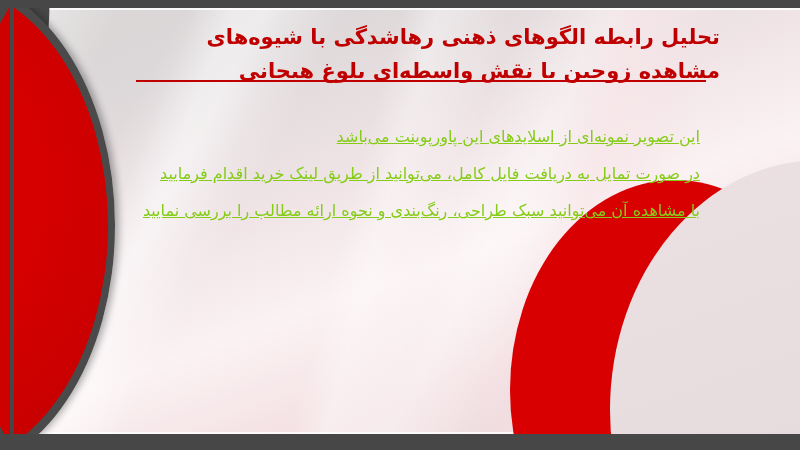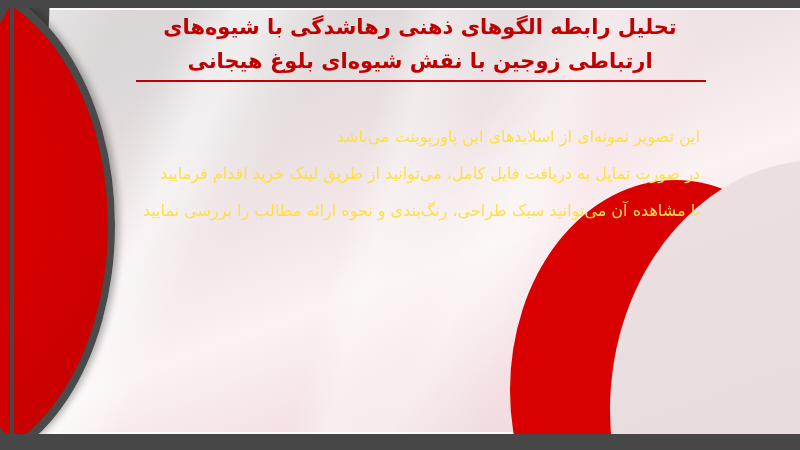--- a/index.html
+++ b/index.html
@@ -102,22 +102,22 @@
     background:#cf0000;
     clip-path: polygon(0% 4%, 100% 0%, 100% 100%, 0% 96%);
   }
 
   
   .band-top{position:absolute;left:0;top:0;width:800px;height:8px;background:#474747;}
   .band-bottom{position:absolute;left:0;bottom:0;width:800px;height:16px;background:#474747;}
 
   
   .title-block{
-    position:absolute;left:120px;top:10px;width:600px;
-    direction:rtl;text-align:center;
+    position:absolute;left:120px;top:20px;width:600px;
+    direction:rtl;text-align:right;
     z-index:6;
   }
   .title-line{
     color:#c00000;
     font-size:21px;
     font-weight:bold;
     line-height:34px;
     letter-spacing:0px;
     white-space:nowrap;
   }
@@ -127,25 +127,26 @@
     z-index:6;
   }
 
   
   .body-block{
     position:absolute;left:100px;top:118px;width:600px;
     direction:rtl;text-align:right;
     z-index:6;
   }
   .body-line{
-    color:#fde047;
+    color:#84cc16;
     font-size:16px;
     line-height:37px;
     white-space:nowrap;
     padding-right:0px;
+    text-decoration:underline;
   }
 </style>
 </head>
 <body>
 
 <div id="slide">
 
   <div class="panel">
     <div class="panel-streaks"></div>
     <div class="panel-hilite"></div>
@@ -160,21 +161,21 @@
   <div class="ellipse-shadow"></div>
 
   <div class="left-dark"></div>
   <div class="left-red-peek"></div>
 
   <div class="band-top"></div>
   <div class="band-bottom"></div>
 
   <div class="title-block">
     <div class="title-line">تحلیل رابطه الگوهای ذهنی رهاشدگی با شیوه‌های</div>
-    <div class="title-line">ارتباطی زوجین با نقش شیوه‌ای بلوغ هیجانی</div>
+    <div class="title-line">مشاهده زوجین با نقش واسطه‌ای بلوغ هیجانی</div>
   </div>
   <div class="title-rule"></div>
 
   <div class="body-block">
     <div class="body-line">این تصویر نمونه‌ای از اسلایدهای این پاورپوینت می‌باشد</div>
     <div class="body-line">در صورت تمایل به دریافت فایل کامل، می‌توانید از طریق لینک خرید اقدام فرمایید</div>
     <div class="body-line">با مشاهده آن می‌توانید سبک طراحی، رنگ‌بندی و نحوه ارائه مطالب را بررسی نمایید</div>
   </div>
 
 </div>

